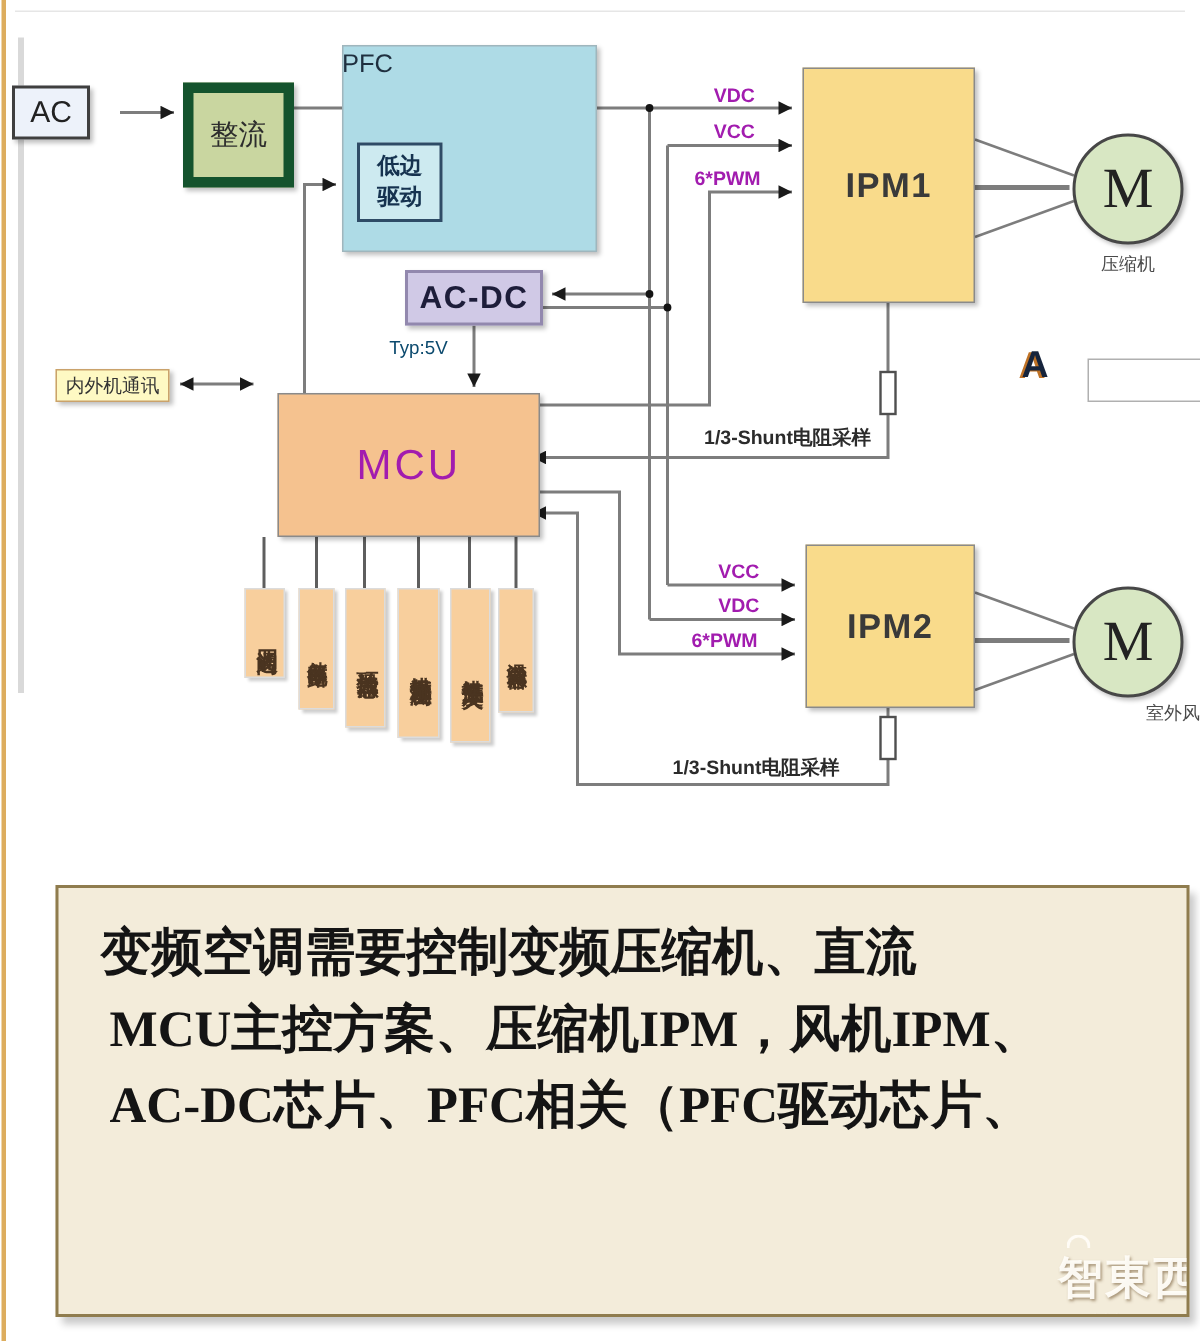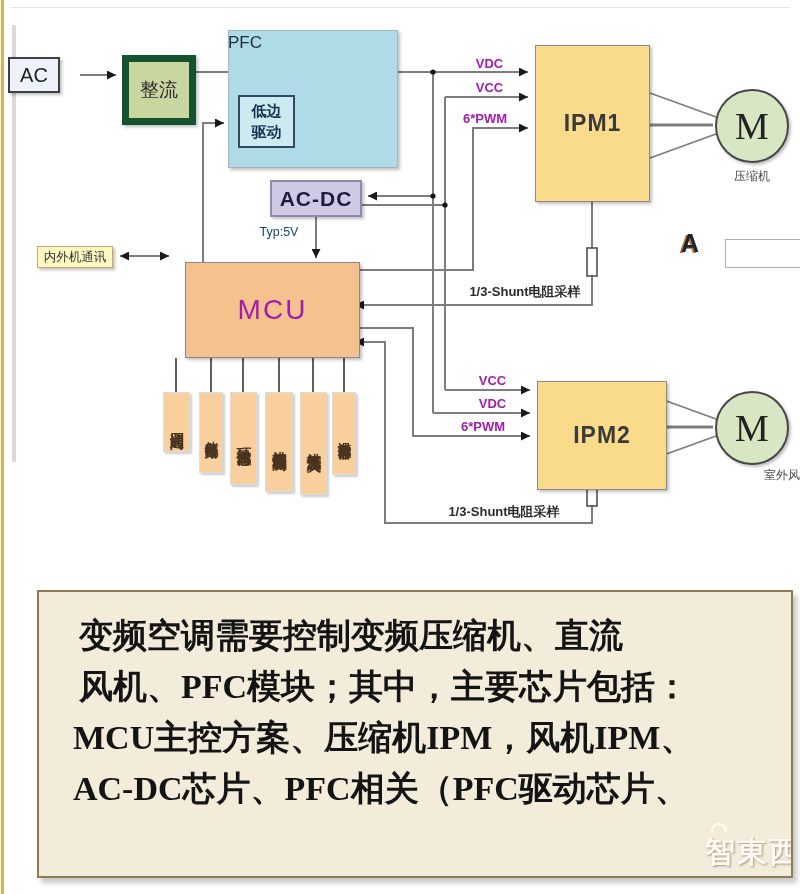--- a/index.html
+++ b/index.html
@@ -24,21 +24,21 @@
        font-size:15px;line-height:1.35;color:#15324f;font-weight:600;padding:0 6px;}
   .acdc{left:270px;top:180px;width:92px;height:37px;background:var(--acdc_fill);
         border:2px solid #9288ae;font-size:21px;font-weight:700;color:#1d1d3a;letter-spacing:1px;}
   .mcu{left:173px;top:262px;width:175px;height:96px;background:var(--mcu_fill);
        border:1.5px solid #8a8a8a;font-size:28px;color:#a21caf;letter-spacing:2px;margin-left:12px;}
   .comm{left:37px;top:246px;width:76px;height:22px;background:#fef9c3;border:1px solid #caa26b;
         font-size:12.5px;color:#333;text-align:right;}
   .ipm{background:var(--ipm_fill);border:1.5px solid #8a8a8a;font-size:23px;font-weight:600;
        color:#3a3a3a;letter-spacing:1px;}
   .ipm1{left:535px;top:45px;width:115px;height:157px;}
-  .ipm2{left:537px;top:363px;width:130px;height:109px;margin-top:18px;}
+  .ipm2{left:537px;top:363px;width:113px;height:109px;}
   .motor{width:74px;height:74px;border-radius:50%;background:var(--motor_fill);
          border:2px solid #474747;font-family:"Liberation Serif",serif;font-size:38px;color:#222;}
   .motor1{left:715px;top:89px;}
   .motor2{left:715px;top:391px;}
   .mcap{position:absolute;z-index:2;font-size:12px;color:#4a4a4a;text-align:center;
         text-shadow:1px 1px 0 #fff;}
   .sensor{position:absolute;z-index:2;background:var(--sensor_fill);border:1.5px solid #dcdcdc;
           box-shadow:2px 2px 2px rgba(0,0,0,0.2);writing-mode:vertical-rl;text-orientation:upright;
           display:flex;align-items:center;justify-content:center;font-size:14.5px;font-weight:600;
           color:#4a3420;letter-spacing:1px;box-sizing:border-box;}
@@ -49,21 +49,21 @@
   .typ{font-weight:400;color:#0c4a6e;font-size:12.5px;}
   .marker-a{position:absolute;left:681px;top:229px;z-index:2;font-size:25px;font-weight:800;
             color:#16243c;text-shadow:-2px 1px 0 #bf7226;}
   .legend-box{position:absolute;left:725px;top:239px;width:80px;height:29px;background:#fff;
               border:1px solid #b0b0b0;z-index:2;box-sizing:border-box;}
   .caption{position:absolute;left:37px;top:590px;width:756px;height:288px;box-sizing:border-box;
            background:var(--caption_bg);border:2px solid #8f7c4e;z-index:2;overflow:hidden;
            box-shadow:4px 5px 5px #c9c9c9;}
   .cap-line{position:relative;padding-left:34px;font-family:"Liberation Serif",serif;
             font-weight:700;font-size:34px;line-height:51px;color:#141414;white-space:nowrap;}
-  .cap-line.ind{padding-left:40px;}
+  .cap-line.ind{padding-left:28px;}
   .caption-inner{padding-top:18px;}
   .wm{position:absolute;right:-10px;top:240px;text-align:center;z-index:3;}
   .wm-brand{font-size:30px;font-weight:700;color:rgba(255,253,248,0.95);letter-spacing:2px;
             text-shadow:1px 1px 2px rgba(160,140,110,0.9);}
   .wm-crown{position:absolute;left:6px;top:-9px;width:16px;height:9px;
             border:2.5px solid rgba(255,253,248,0.95);border-bottom:none;
             border-radius:9px 9px 0 0;box-sizing:border-box;}
   .wm-domain{font-size:7.5px;letter-spacing:3px;color:rgba(255,253,248,0.9);
              text-shadow:1px 1px 1px rgba(160,140,110,0.8);margin-top:1px;}
 </style>
@@ -200,21 +200,20 @@
   <div class="sig typ" style="left:248px;top:225px;width:62px;">Typ:5V</div>
   <div class="sig shuntlbl" style="left:450px;top:283px;width:150px;">1/3-Shunt电阻采样</div>
   <div class="sig shuntlbl" style="left:428px;top:503px;width:152px;">1/3-Shunt电阻采样</div>
 
   <div class="marker-a">A</div>
   <div class="legend-box"></div>
 
   <div class="caption">
     <div class="caption-inner">
       <div class="cap-line ind">变频空调需要控制变频压缩机、直流</div>
-      <div class="cap-line ind">风机、PFC模块；其中，主要芯片包括：</div>
       <div class="cap-line">MCU主控方案、压缩机IPM，风机IPM、</div>
       <div class="cap-line">AC-DC芯片、PFC相关（PFC驱动芯片、</div>
     </div>
     <div class="wm">
       <div class="wm-crown"></div>
       <div class="wm-brand">智東西</div>
       <div class="wm-domain">zhidx.com</div>
     </div>
   </div>
 </div>

